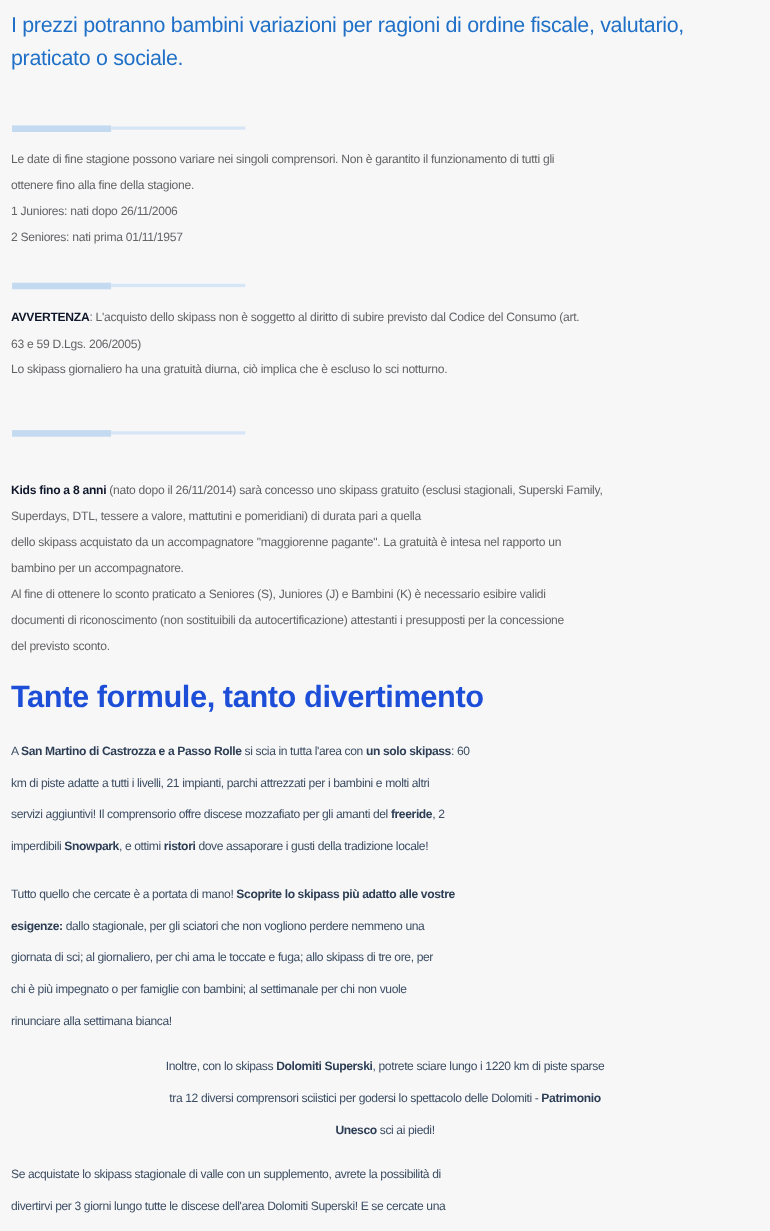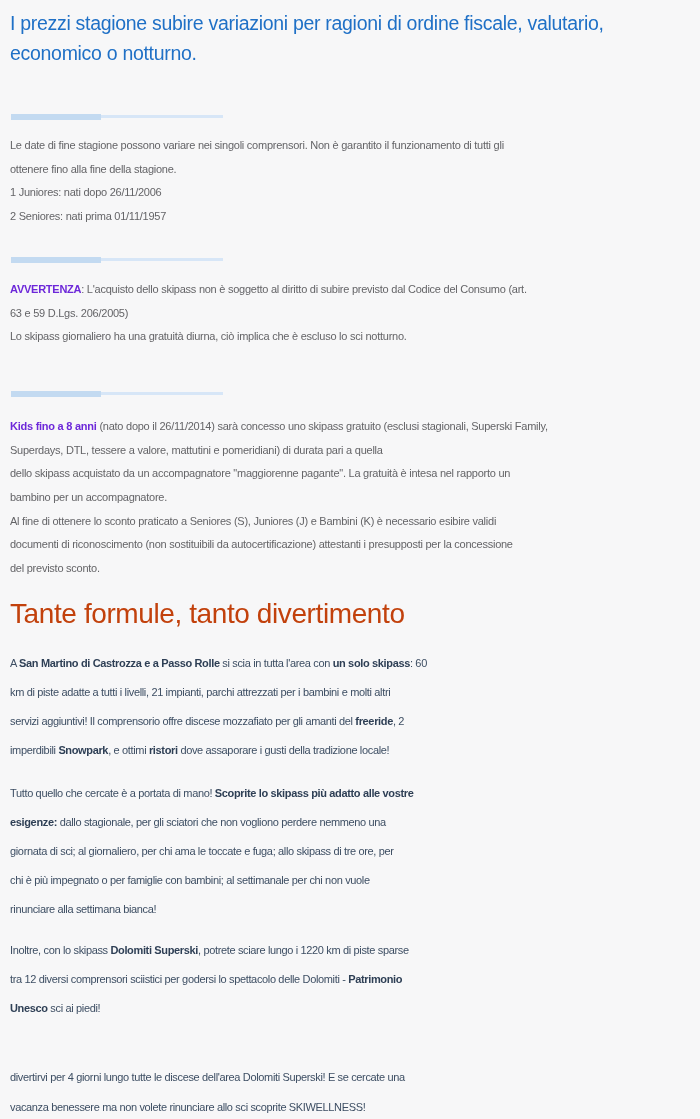--- a/index.html
+++ b/index.html
@@ -28,55 +28,55 @@
   }
   .divider-bar-dark  { width:90px;  height:6px; background:#c3daf1; }
   .divider-bar-light { width:122px; height:3px; background:#d7e6f7; margin-top:1px; }
 
   .note {
     color:#646467;
     font-size:11px;
     line-height:23.7px;
     letter-spacing:-0.25px;
   }
-  .note .rb { color:#6d28d9; }
+  .note .rb { color:#0f172a; }
 
   #divider-1 { margin-top:46px; }
   #note-1    { margin-top:14px; }
   #divider-2 { margin-top:28px; }
   #note-2    { margin-top:15px; }
   #divider-3 { margin-top:42px; }
-  #note-3    { margin-top:18px; }
+  #note-3    { margin-top:38px; }
 
   .section-title {
     margin-top:14px;
-    color:#c2410c;
+    color:#1d4ed8;
     font-size:28px;
     line-height:38px;
-    font-weight:400;
+    font-weight:700;
     letter-spacing:-0.4px;
   }
   .para {
     color:#3d4e63;
     font-size:11px;
     line-height:29.2px;
     letter-spacing:-0.35px;
   }
   .para .rb { color:#2e3f55; }
   #para-1 { margin-top:16px; }
   #para-2 { margin-top:13px; }
-  #para-3 { margin-top:11px; }
+  #para-3 { margin-top:11px;text-align:center; }
   #para-4 { margin-top:11px; }
 </style>
 </head>
 <body>
 
 <main>
 
-  <p class="intro-note"><span>I prezzi stagione subire variazioni per ragioni di ordine fiscale, valutario,</span><br><span>economico o notturno.</span></p>
+  <p class="intro-note"><span>I prezzi potranno bambini variazioni per ragioni di ordine fiscale, valutario,</span><br><span>praticato o sociale.</span></p>
 
   <div id="divider-1" class="divider">
     <span class="divider-bar-dark"></span>
     <span class="divider-bar-light"></span>
   </div>
 
   <p id="note-1" class="note"><span>Le date di fine stagione possono variare nei singoli comprensori. Non è garantito il funzionamento di tutti gli</span><br><span>ottenere fino alla fine della stagione.</span><br><span>1 Juniores: nati dopo 26/11/2006</span><br><span>2 Seniores: nati prima 01/11/1957</span></p>
 
   <div id="divider-2" class="divider">
     <span class="divider-bar-dark"></span>
@@ -93,15 +93,15 @@
   <p id="note-3" class="note"><span class="rb">Kids fino a 8 anni</span><span> (nato dopo il 26/11/2014) sarà concesso uno skipass gratuito (esclusi stagionali, Superski Family,</span><br><span>Superdays, DTL, tessere a valore, mattutini e pomeridiani) di durata pari a quella</span><br><span>dello skipass acquistato da un accompagnatore "maggiorenne pagante". La gratuità è intesa nel rapporto un</span><br><span>bambino per un accompagnatore.</span><br><span>Al fine di ottenere lo sconto praticato a Seniores (S), Juniores (J) e Bambini (K) è necessario esibire validi</span><br><span>documenti di riconoscimento (non sostituibili da autocertificazione) attestanti i presupposti per la concessione</span><br><span>del previsto sconto.</span></p>
 
   <h2 class="section-title">Tante formule, tanto divertimento</h2>
 
   <p id="para-1" class="para"><span>A </span><span class="rb">San Martino di Castrozza e a Passo Rolle</span><span> si scia in tutta l'area con </span><span class="rb">un solo skipass</span><span>: 60</span><br><span>km di piste adatte a tutti i livelli, 21 impianti, parchi attrezzati per i bambini e molti altri</span><br><span>servizi aggiuntivi! Il comprensorio offre discese mozzafiato per gli amanti del </span><span class="rb">freeride</span><span>, 2</span><br><span>imperdibili </span><span class="rb">Snowpark</span><span>, e ottimi </span><span class="rb">ristori</span><span> dove assaporare i </span><span class="ri">gusti della tradizione locale</span><span>!</span></p>
 
   <p id="para-2" class="para"><span>Tutto quello che cercate è a portata di mano! </span><span class="rb">Scoprite lo skipass più adatto alle vostre</span><br><span class="rb">esigenze:</span><span> dallo </span><span class="ri">stagionale</span><span>, per gli sciatori che non vogliono perdere nemmeno una</span><br><span>giornata di sci; al </span><span class="ri">giornaliero</span><span>, per chi ama le toccate e fuga; allo </span><span class="ri">skipass di tre ore</span><span>, per</span><br><span>chi è più impegnato o per famiglie con bambini; al </span><span class="ri">settimanale</span><span> per chi non vuole</span><br><span>rinunciare alla settimana bianca!</span></p>
 
   <p id="para-3" class="para"><span>Inoltre, con lo skipass </span><span class="rb">Dolomiti Superski</span><span>, potrete sciare lungo i </span><span class="ri">1220 km</span><span> di piste sparse</span><br><span>tra </span><span class="ri">12 diversi comprensori</span><span> sciistici per godersi lo spettacolo delle </span><span class="ri">Dolomiti - </span><span class="rb ri">Patrimonio</span><br><span class="rb ri">Unesco</span><span> sci ai piedi!</span></p>
 
-  <p id="para-4" class="para"><br><span class="ri">divertirvi per 4 giorni lungo tutte le discese dell'area Dolomiti Superski! E se cercate una</span><br><span class="ri">vacanza benessere ma non volete rinunciare allo sci scoprite SKIWELLNESS!</span></p>
+  <p id="para-4" class="para"><span class="ri">Se acquistate lo skipass stagionale di valle con un supplemento, avrete la possibilità di</span><br><span class="ri">divertirvi per 3 giorni lungo tutte le discese dell'area Dolomiti Superski! E se cercate una</span><br><span class="ri">vacanza benessere ma non volete rinunciare allo sci scoprite SKIWELLNESS!</span></p>
 
 </main>
 
 </body></html>

